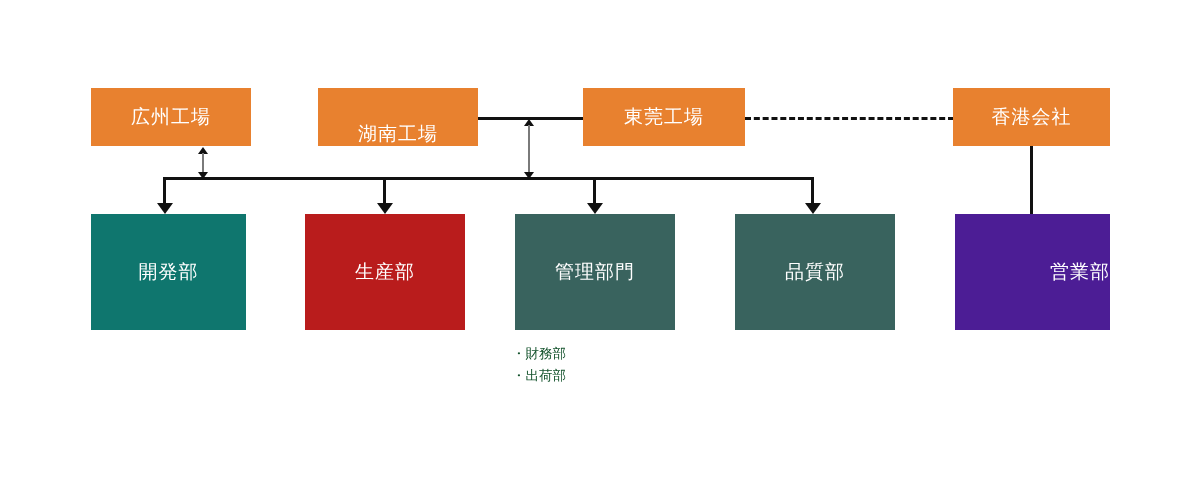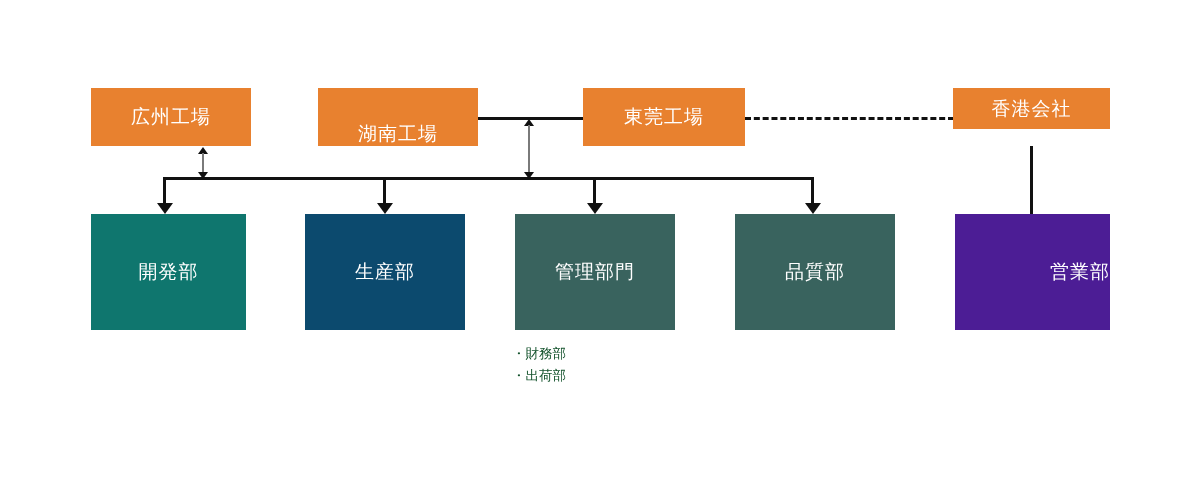--- a/index.html
+++ b/index.html
@@ -130,27 +130,27 @@
     </div>
     <div class="node-box orange" style="left: 91px; top: 88px; width: 160px; height: 58px; background: rgb(232, 129, 47); color: rgb(255, 255, 255);">
       <span>広州工場</span>
     </div>
     <div class="node-box orange" style="left: 318px; top: 88px; width: 160px; height: 58px; background: rgb(232, 129, 47); color: rgb(255, 255, 255); align-items: flex-end;">
       <span>湖南工場</span>
     </div>
     <div class="node-box orange" style="left: 583px; top: 88px; width: 162px; height: 58px; background: rgb(232, 129, 47); color: rgb(255, 255, 255);">
       <span>東莞工場</span>
     </div>
-    <div class="node-box orange" style="left: 953px; top: 88px; width: 157px; height: 41px; background: rgb(232, 129, 47); color: rgb(255, 255, 255);">
+    <div class="node-box orange" style="left: 953px; top: 88px; width: 157px; height: 58px; background: rgb(232, 129, 47); color: rgb(255, 255, 255);">
       <span>香港会社</span>
     </div>
     <div class="node-box green" style="left: 91px; top: 214px; width: 155px; height: 116px; background: #0f766e; color: rgb(255, 255, 255);">
       <span>開発部</span>
     </div>
-    <div class="node-box green" style="left: 305px; top: 214px; width: 160px; height: 116px; background: #0c4a6e; color: rgb(255, 255, 255);">
+    <div class="node-box green" style="left: 305px; top: 214px; width: 160px; height: 116px; background: #b91c1c; color: rgb(255, 255, 255);">
       <span>生産部</span>
     </div>
     <div class="node-box green" style="left: 515px; top: 214px; width: 160px; height: 116px; background: rgb(57, 99, 94); color: rgb(255, 255, 255);">
       <span>管理部門</span>
     </div>
     <div class="bullet-list" style="left: 512px; top: 343px; color: #14532d;">
       <span class="bullet-item">財務部</span>
       <span class="bullet-item">出荷部</span>
     </div>
     <div class="node-box green" style="left: 735px; top: 214px; width: 160px; height: 116px; background: rgb(57, 99, 94); color: rgb(255, 255, 255);">

